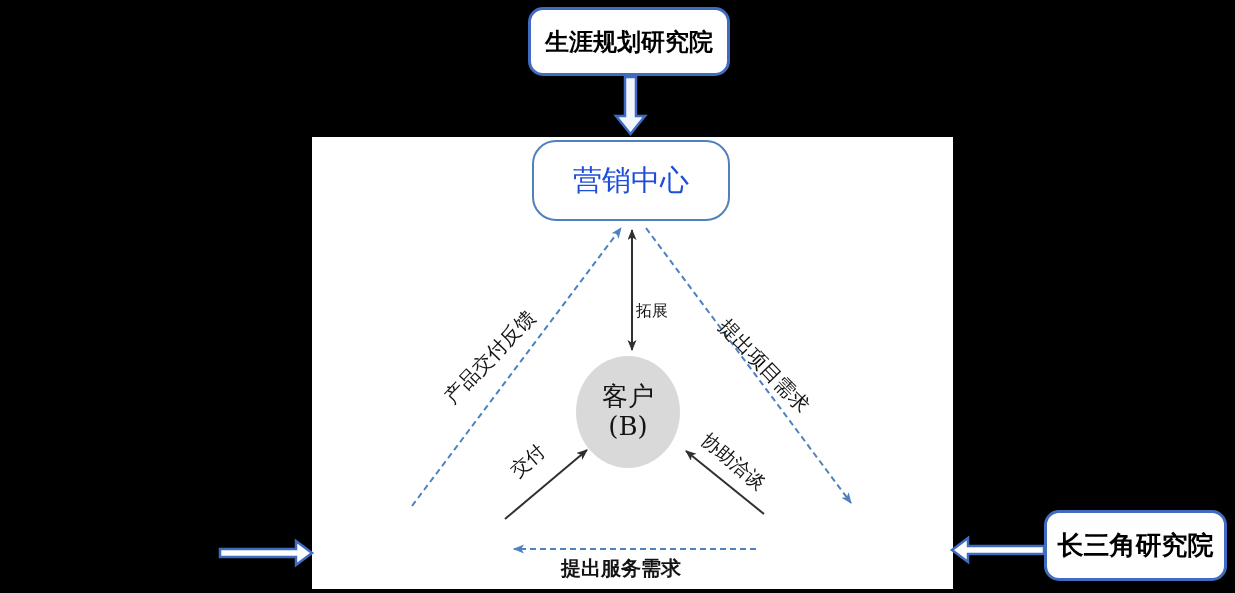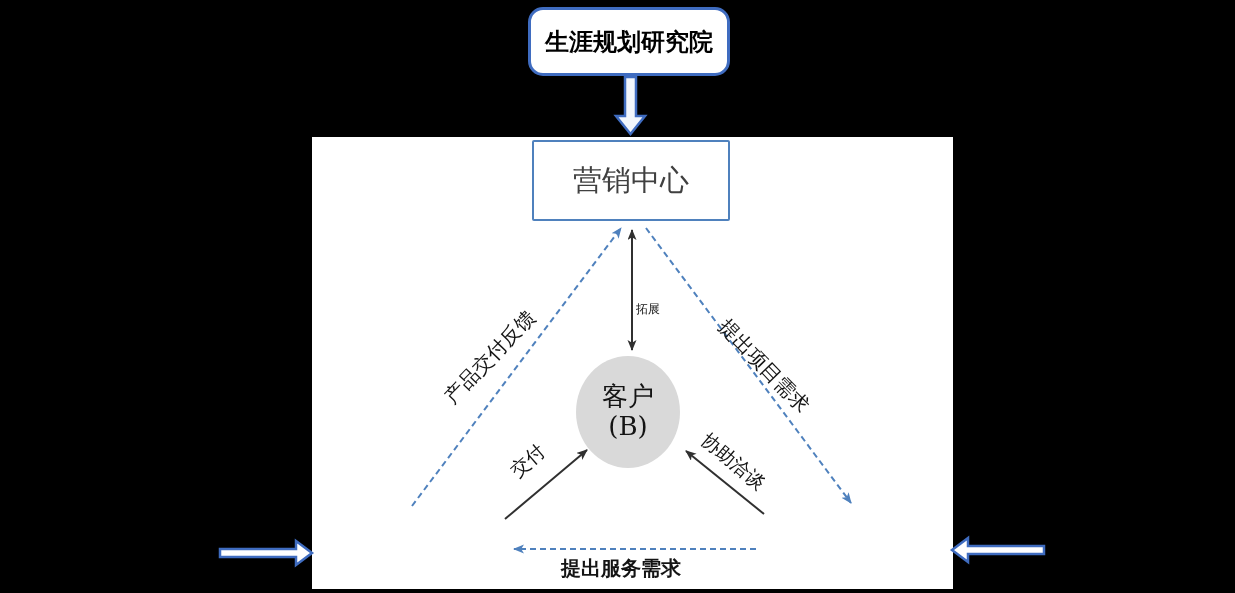--- a/index.html
+++ b/index.html
@@ -31,24 +31,24 @@
   }
   .outer-box {
     border: 3px solid #3f6cc0;
     border-radius: 15px;
     font-family: "Liberation Sans", sans-serif;
     font-weight: bold;
     line-height: 1.25;
   }
   .inner-box {
     border: 2.5px solid #4f81bd;
-    border-radius: 2px;
+    border-radius: 24px;
     font-family: "DejaVu Serif", serif;
     font-weight: 500;
-    color: #404040;
+    color: #1d4ed8;
   }
   .customer-circle {
     position: absolute;
     left: 576px; top: 356px; width: 104px; height: 112px;
     background: #d9d9d9;
     border-radius: 50%;
     display: flex; flex-direction: column; align-items: center; justify-content: center;
     font-family: "DejaVu Serif", serif;
     font-size: 26px; line-height: 1.15; color: #141414;
     text-align: right;
@@ -87,31 +87,34 @@
     <line x1="764" y1="514" x2="686" y2="451" stroke="#303030" stroke-width="2" marker-end="url(#arrowBlack)"></line>
 
     <line x1="412" y1="506" x2="621" y2="228" stroke="#4f81bd" stroke-width="2" stroke-dasharray="6 4" marker-end="url(#arrowBlue)"></line>
     <line x1="646" y1="228" x2="851" y2="503" stroke="#4f81bd" stroke-width="2" stroke-dasharray="6 4" marker-end="url(#arrowBlue)"></line>
     <line x1="756" y1="549" x2="514" y2="549" stroke="#4f81bd" stroke-width="2" stroke-dasharray="6 4" marker-end="url(#arrowBlue)"></line>
   </svg>
 
   <div class="box outer-box" style="left:528px; top:7px; width:202px; height:69px; font-size:24px; padding:0 10px;">
     <span>生涯规划研究院</span>
   </div>
+  <div class="box outer-box" style="left:1044px; top:510px; width:183px; height:71px; font-size:26px;">
+    <span>长三角研究院</span>
+  </div>
 
   <div class="box inner-box" style="left:532px; top:140px; width:198px; height:81px; font-size:29px;">
     <span>营销中心</span>
   </div>
 
   <div class="customer-circle">
     <span>客户</span>
     <span>(B)</span>
   </div>
 
-  <div class="edge-label" style="left:636px; top:301px; font-size:12px;">拓展</div>
+  <div class="edge-label" style="left:636px; top:301px; font-size:16px;">拓展</div>
 
   <div class="edge-label rot" style="left:490px; top:357px; font-size:20px; transform:translate(-50%,-50%) rotate(-46deg);">产品交付反馈</div>
 
   <div class="edge-label rot" style="left:764px; top:366px; font-size:20px; transform:translate(-50%,-50%) rotate(46deg);">提出项目需求</div>
 
   <div class="edge-label rot" style="left:528px; top:461px; font-size:19px; transform:translate(-50%,-50%) rotate(-41deg);">交付</div>
 
   <div class="edge-label rot" style="left:733px; top:462px; font-size:19px; transform:translate(-50%,-50%) rotate(40deg);">协助洽谈</div>
 
   <div class="edge-label" style="left:621px; top:568px; font-size:20px; font-family:'Liberation Sans',sans-serif; font-weight:bold; transform:translate(-50%,-50%);">提出服务需求</div>

